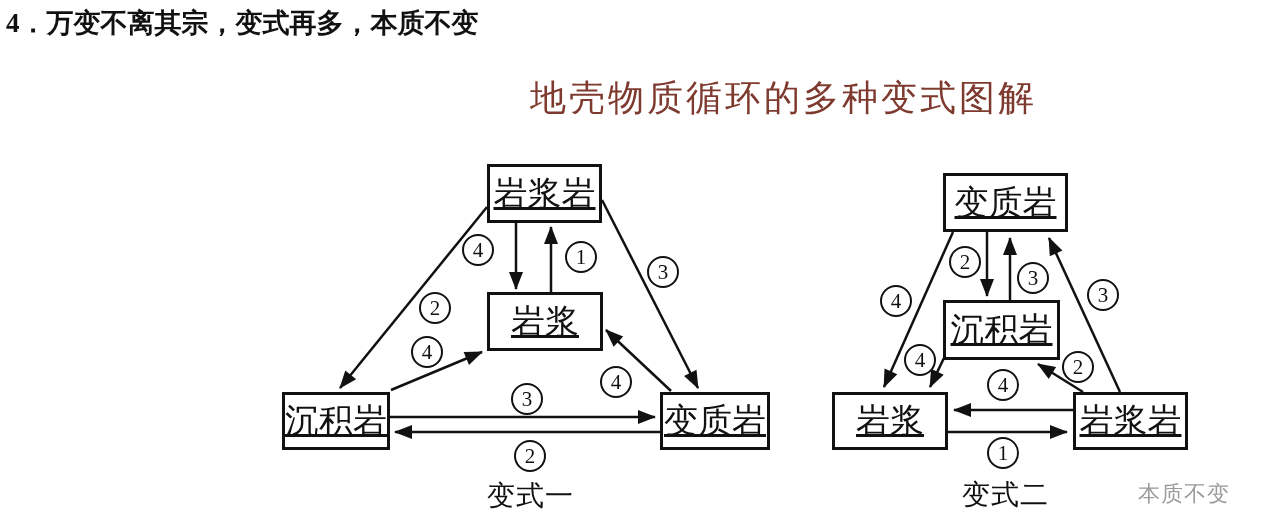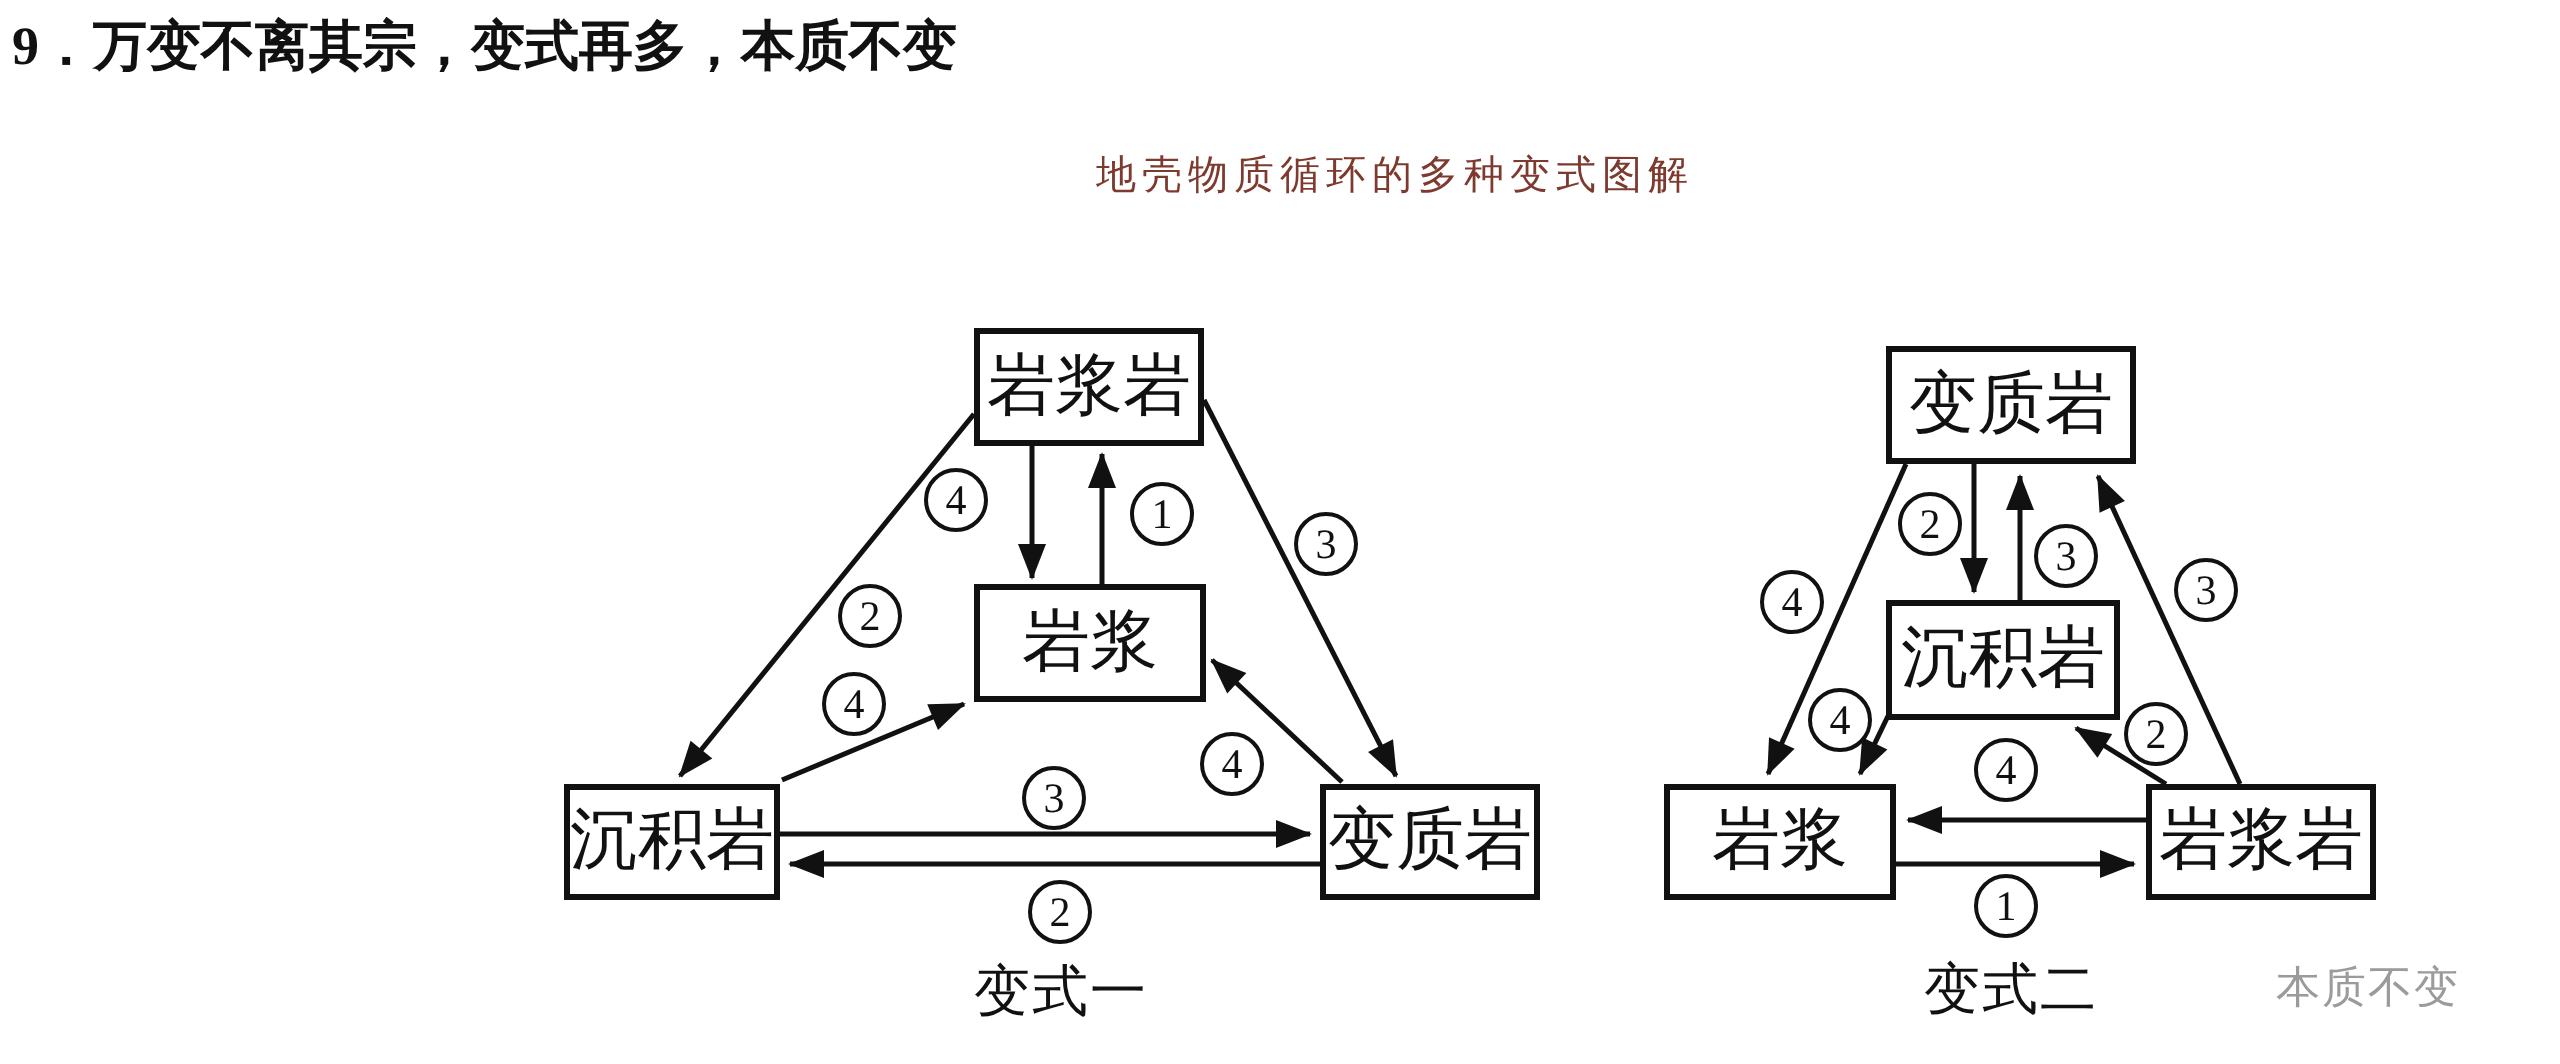--- a/index.html
+++ b/index.html
@@ -6,47 +6,47 @@
   body{
     width:1280px;height:532px;position:relative;background:#ffffff;
     font-family:"Liberation Serif","DejaVu Serif",serif;color:#111;
     overflow:hidden;
   }
   .title{
     position:absolute;left:6px;top:5px;font-size:27px;font-weight:bold;
     letter-spacing:0px;white-space:nowrap;
   }
   .subtitle{
-    position:absolute;left:548px;top:74px;font-size:20px;letter-spacing:3px;
+    position:absolute;left:530px;top:74px;font-size:36px;letter-spacing:3px;
     white-space:nowrap;
   }
   #arrows{position:absolute;left:0;top:0;z-index:1;}
   #diagram-layer{position:absolute;left:0;top:0;width:1280px;height:532px;z-index:2;}
   .box{
     position:absolute;background:#fff;border:3px solid #111;box-sizing:border-box;
     display:flex;align-items:center;justify-content:center;
-    font-size:34px;line-height:1;white-space:nowrap;z-index:2;
+    font-size:34px;line-height:1;white-space:nowrap;z-index:2;text-decoration:underline;
   }
   .badge{
     position:absolute;width:32px;height:32px;border:2px solid #111;border-radius:50%;
     background:#fff;box-sizing:border-box;display:flex;align-items:center;justify-content:center;
     font-size:21px;line-height:1;z-index:3;font-family:"Liberation Serif","DejaVu Serif",serif;
   }
   .caption{position:absolute;font-size:28px;letter-spacing:1px;white-space:nowrap;z-index:2;}
   #caption-1{left:487px;top:477px;}
   #caption-2{left:962px;top:476px;}
   .watermark{
     position:absolute;left:1138px;top:479px;font-size:22px;letter-spacing:1px;
     white-space:nowrap;z-index:2;
   }
 </style>
 </head>
 <body>
 
-<div class="title" style="color: rgb(17, 17, 17);">9．万变不离其宗，变式再多，本质不变</div>
+<div class="title" style="color: rgb(17, 17, 17);">4．万变不离其宗，变式再多，本质不变</div>
 <div class="subtitle" style="color: rgb(126, 58, 46);">地壳物质循环的多种变式图解</div>
 
 <svg id="arrows" width="1280" height="532" viewBox="0 0 1280 532">
   <defs>
     <marker id="ah" markerUnits="userSpaceOnUse" markerWidth="20" markerHeight="16" viewBox="0 0 20 16" refX="18" refY="8" orient="auto">
       <path d="M1,1 L19,8 L1,15 Z" fill="#111111"></path>
     </marker>
   </defs>
 <line x1="516" y1="223" x2="516" y2="289" stroke="#111111" stroke-width="2.5" marker-end="url(#ah)"></line>
     <line x1="551" y1="292" x2="551" y2="227" stroke="#111111" stroke-width="2.5" marker-end="url(#ah)"></line>

